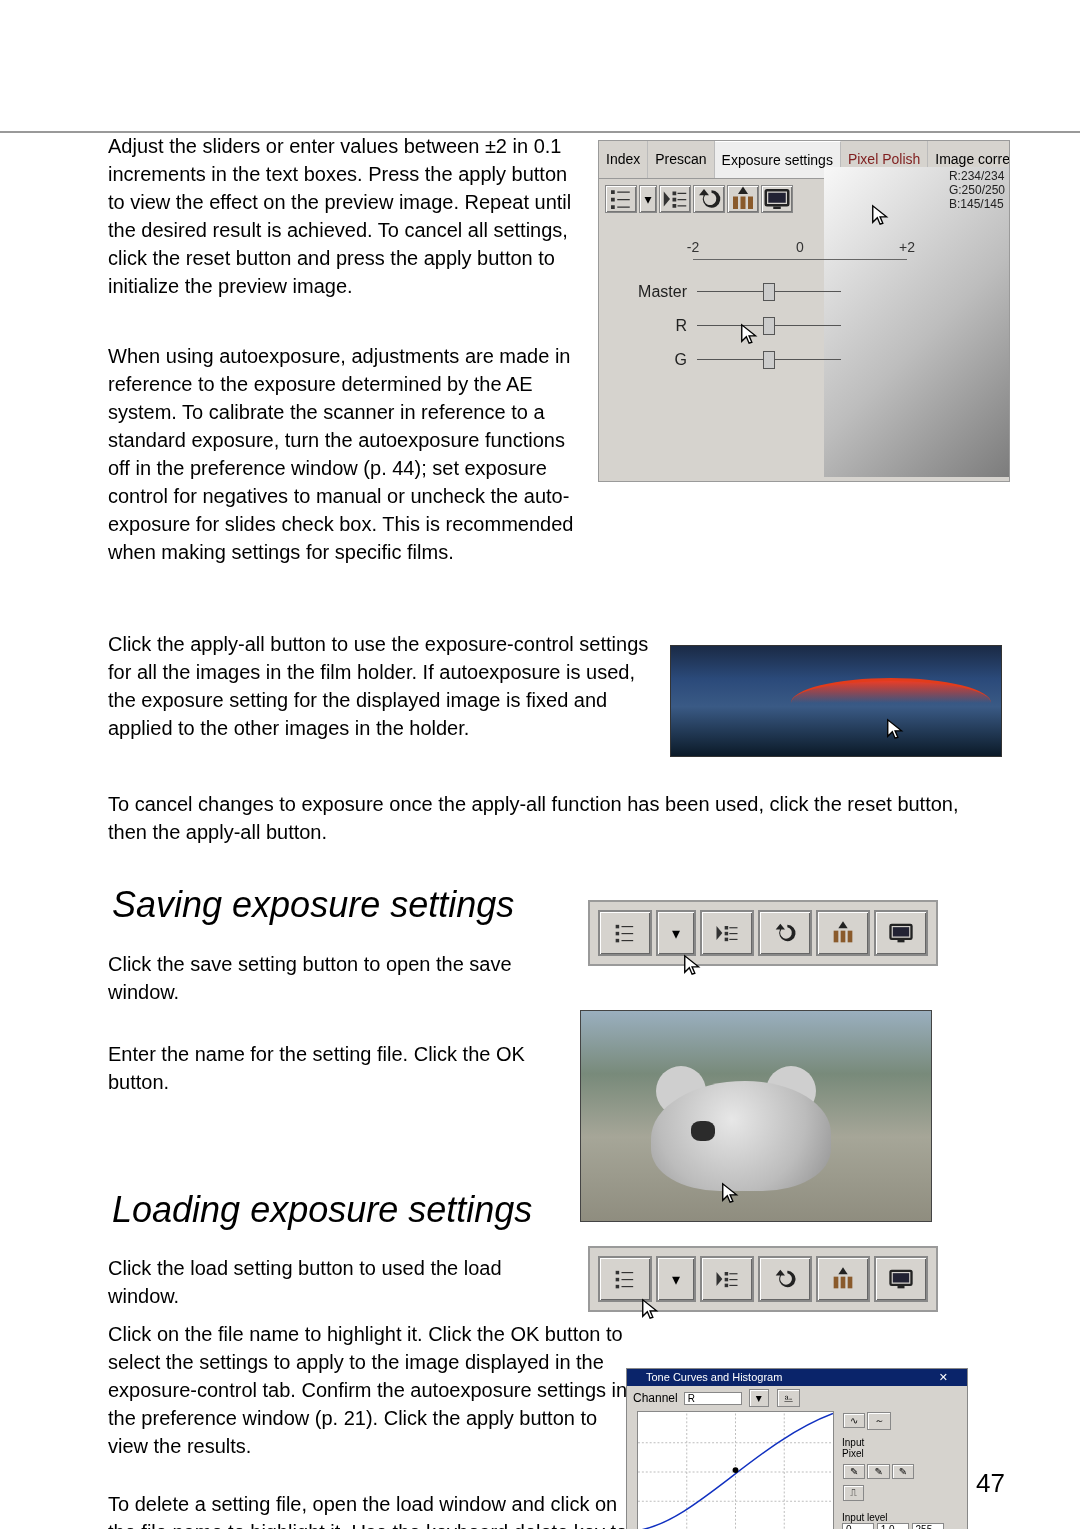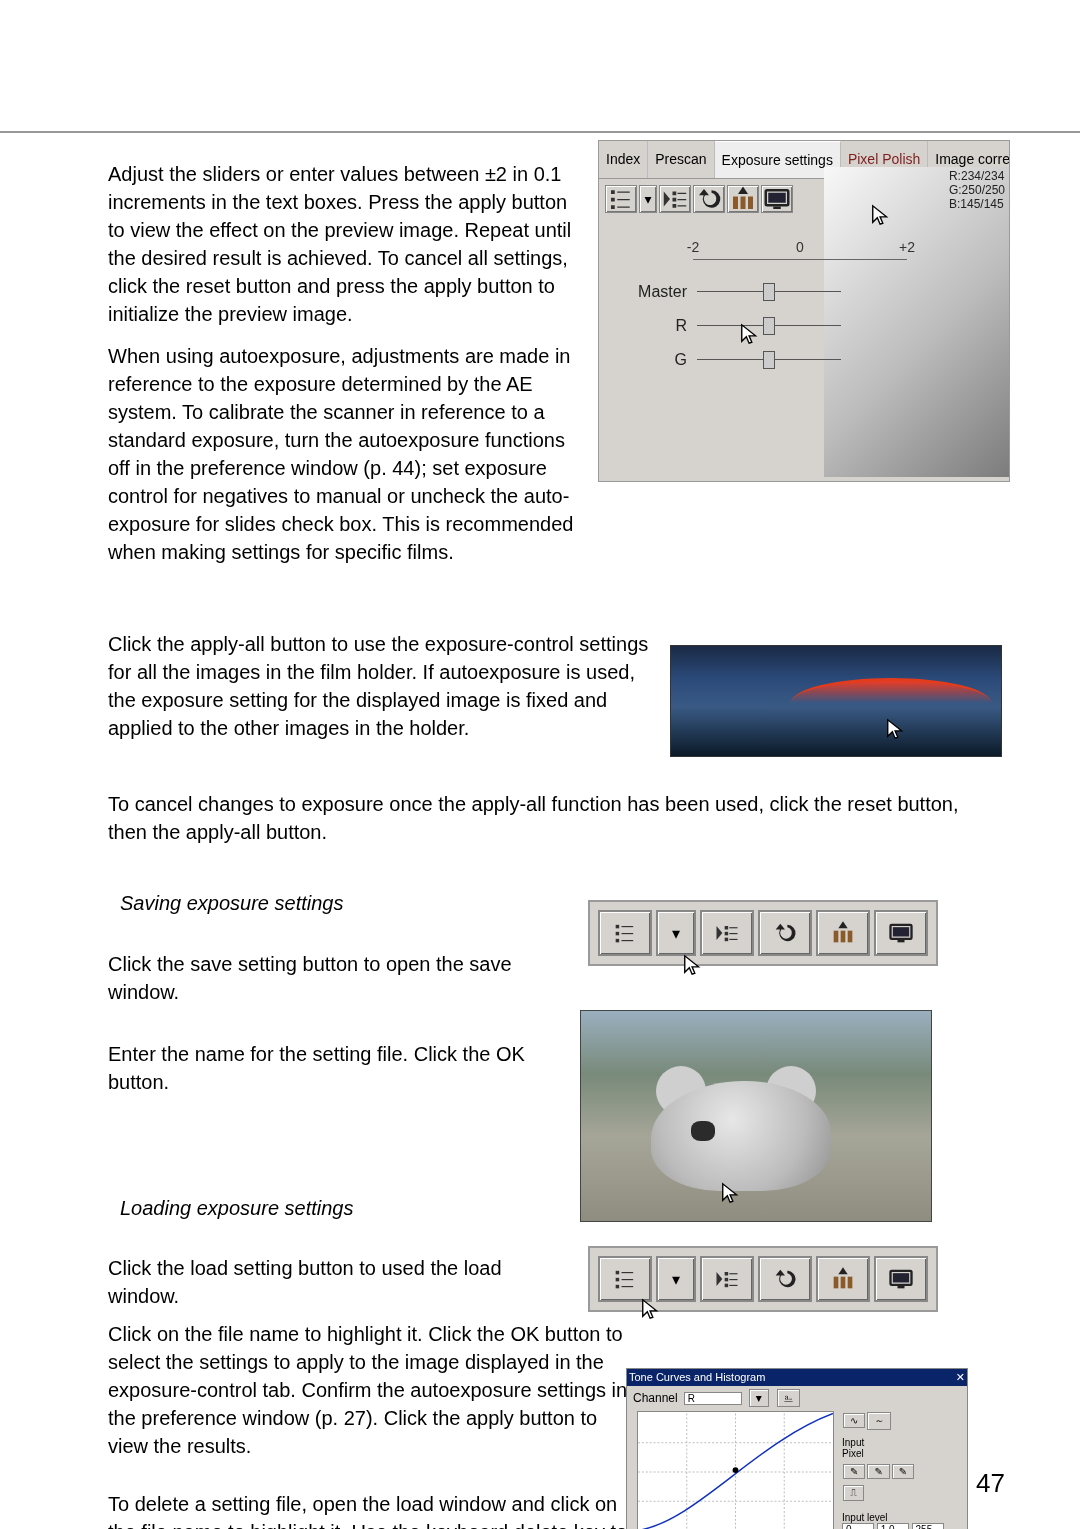--- a/index.html
+++ b/index.html
@@ -1,20 +1,20 @@
 <!DOCTYPE html>
 <html><head>
 <meta charset="utf-8">
 <style>
   html,body{margin:0;padding:0;background:#fff;font-family:Arial,Helvetica,sans-serif;color:#000}
   .page{width:1080px;height:1529px;position:relative;margin:0 auto;background:#fff}
   .rule{position:absolute;left:0;right:0;top:131px;border-top:2px solid #999}
   .col{position:absolute}
   .body-text{font-size:20px;line-height:28px;font-weight:400}
-  .heading{font-style:italic;font-size:20px;font-weight:400;margin:12px}
+  .heading{font-style:italic;font-size:36px;font-weight:400;margin:4px}
   .page-num{position:absolute;right:75px;bottom:30px;font-size:26px}
   
   .panel1{position:absolute;left:598px;top:140px;width:410px;height:340px;background:#d6d3ce;border:1px solid #9a9a9a;overflow:hidden}
   .tabs{display:flex;background:#d6d3ce;border-bottom:1px solid #999;font-size:14px}
   .tab{padding:10px 7px;border-right:1px solid #bbb;background:#d6d3ce;white-space:nowrap}
   .tab.active{background:#eee;border-top:1px solid #fff}
   .tab.dim{color:#7f1d1d}
   .toolbar{display:flex;gap:2px;padding:6px;align-items:center}
   .tbtn{width:30px;height:26px;border:1px solid #888;background:#d6d3ce;box-shadow:inset 1px 1px 0 #fff,inset -1px -1px 0 #777;display:flex;align-items:center;justify-content:center;font-size:14px}
   .rgb{position:absolute;right:4px;top:28px;font-size:12px;line-height:14px;text-align:left;color:#222}
@@ -39,50 +39,50 @@
   .sbtn{width:50px;height:42px;border:2px solid #888;background:#d6d3ce;box-shadow:inset 1px 1px 0 #fff,inset -1px -1px 0 #666;display:flex;align-items:center;justify-content:center}
   .sbtn svg{width:28px;height:28px}
   .sbtn.narrow{width:36px}
   
   .koala{position:absolute;left:580px;top:1010px;width:350px;height:210px;background:linear-gradient(180deg,#9aafbf 0%,#788a7a 30%,#a6a698 60%,#8f8d7f 100%);border:1px solid #444}
   .koala-body{position:absolute;left:70px;top:70px;width:180px;height:110px;background:radial-gradient(circle at 45% 35%,#e7e7e7,#bcbcbc 60%,#8f8f8f);border-radius:55% 50% 40% 40%}
   .koala-ear{position:absolute;width:50px;height:50px;background:#cfcfcf;border-radius:50%}
   .koala-nose{position:absolute;left:110px;top:110px;width:24px;height:20px;background:#2b2b2b;border-radius:40%}
   
   .panel2{position:absolute;left:626px;top:1368px;width:340px;height:245px;background:#d6d3ce;border:1px solid #888;font-size:12px}
-  .panel2 .titlebar{background:#0a246a;color:#fff;padding:2px 2px;font-size:11px;display:flex;justify-content:space-between}
+  .panel2 .titlebar{background:#0a246a;color:#fff;padding:2px 19px;font-size:11px;display:flex;justify-content:space-between}
   .panel2 .row{display:flex;align-items:center;padding:2px 6px;gap:6px}
   .panel2 .curvebox{position:absolute;left:10px;top:42px;width:195px;height:120px;background:#fff;border:1px solid #888}
   .panel2 .side{position:absolute;left:215px;top:42px;right:6px;font-size:10px}
   .panel2 .sbox{display:inline-block;border:1px solid #888;background:#d6d3ce;padding:1px 6px;margin:1px;box-shadow:inset 1px 1px 0 #fff}
   .panel2 .field{background:#fff;border:1px solid #888;padding:0 3px;display:inline-block;min-width:24px;font-size:10px}
 </style>
 </head>
 <body>
 
 <div class="page">
   <div class="rule"></div>
 
-  <div class="col body-text" style="left:108px;top:160px;width:468px">Adjust the sliders or enter values between ±2 in 0.1 increments in the text boxes. Press the apply button to view the effect on the preview image. Repeat until the desired result is achieved. To cancel all settings, click the reset button and press the apply button to initialize the preview image.</div>
+  <div class="col body-text" style="left:108px;top:132px;width:468px">Adjust the sliders or enter values between ±2 in 0.1 increments in the text boxes. Press the apply button to view the effect on the preview image. Repeat until the desired result is achieved. To cancel all settings, click the reset button and press the apply button to initialize the preview image.</div>
   <div class="col body-text" style="left:108px;top:342px;width:468px">
     <span>When using autoexposure, adjustments are made in reference to the exposure determined by the AE system. To calibrate the scanner in reference to a standard exposure, turn the autoexposure functions off in the preference window (p. 44); set exposure control for negatives to manual or uncheck the auto-exposure for slides check box. This is recommended when making settings for specific films.</span>
   </div>
 
   <style></style>
 
   <div class="col body-text" style="left:108px;top:790px;width:890px">To cancel changes to exposure once the apply-all function has been used, click the reset button, then the apply-all button.</div>
   <div class="col body-text" style="left:108px;top:630px;width:550px">Click the apply-all button to use the exposure-control settings for all the images in the film holder. If autoexposure is used, the exposure setting for the displayed image is fixed and applied to the other images in the holder.</div>
 
   <h2 class="col heading" style="left:108px;top:880px">Saving exposure settings</h2>
   <div class="col body-text" style="left:108px;top:950px;width:460px">Click the save setting button to open the save window.</div>
   <div class="col body-text" style="left:108px;top:1040px;width:460px">Enter the name for the setting file. Click the OK button.</div>
 
   <h2 class="col heading" style="left:108px;top:1185px">Loading exposure settings</h2>
   <div class="col body-text" style="left:108px;top:1254px;width:460px">Click the load setting button to used the load window.</div>
-  <div class="col body-text" style="left:108px;top:1320px;width:520px">Click on the file name to highlight it. Click the OK button to select the settings to apply to the image displayed in the exposure-control tab. Confirm the autoexposure settings in the preference window (p. 27). Click the apply button to view the results.</div>
+  <div class="col body-text" style="left:108px;top:1320px;width:520px">Click on the file name to highlight it. Click the OK button to select the settings to apply to the image displayed in the exposure-control tab. Confirm the autoexposure settings in the preference window (p. 21). Click the apply button to view the results.</div>
   <div class="col body-text" style="left:108px;top:1490px;width:520px">To delete a setting file, open the load window and click on the file name to highlight it. Use the keyboard delete key to erase the file.</div>
 
   <div class="panel1">
     <div class="tabs">
       <div class="tab">Index</div>
       <div class="tab">Prescan</div>
       <div class="tab active">Exposure settings</div>
       <div class="tab dim">Pixel Polish</div>
       <div class="tab">Image correction</div>
     </div>

